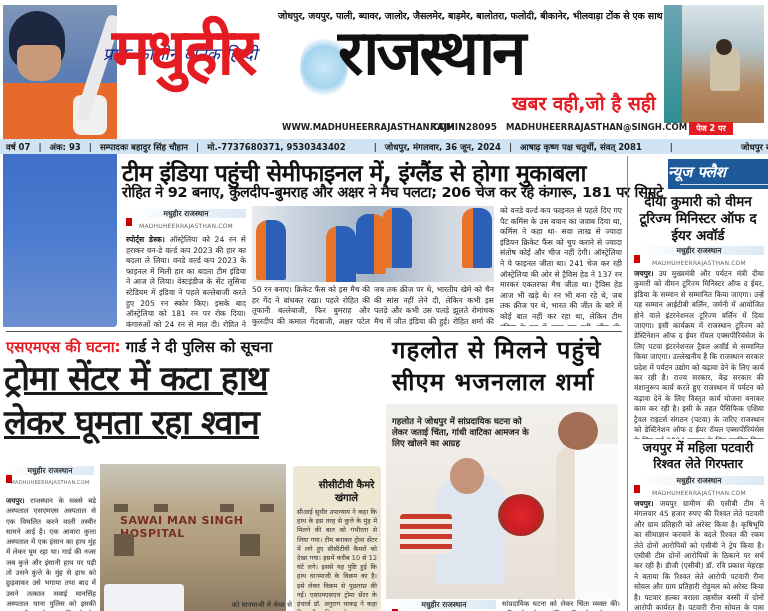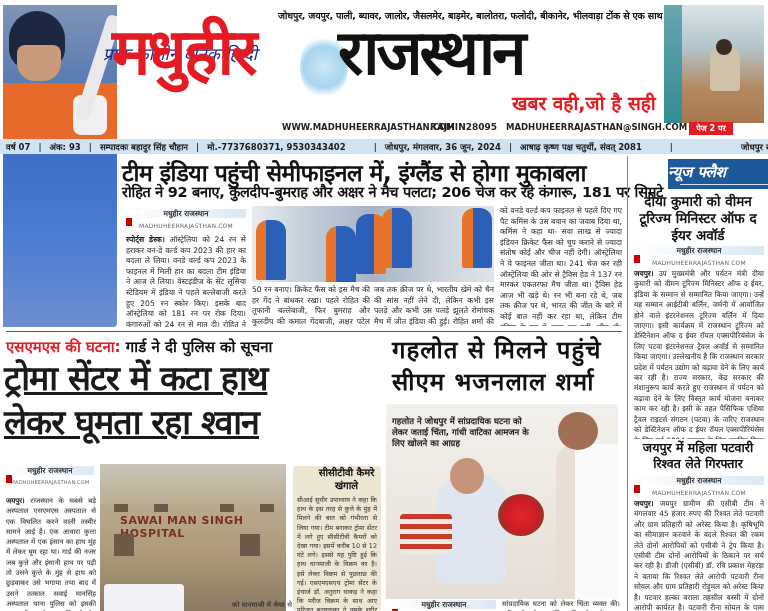--- a/index.html
+++ b/index.html
@@ -55,21 +55,21 @@
   .bouquet{position:absolute;left:112px;top:90px;width:46px;height:42px;border-radius:50%;background:radial-gradient(circle,#e3262b 0%,#c81d24 55%,#2f6b2d 100%);}
   .cmman{position:absolute;left:170px;top:40px;width:62px;height:160px;background:linear-gradient(90deg,#e8ded4 0 30%,#fafafa 30% 100%);border-radius:20px 0 0 0;}
   .cmhead{position:absolute;left:172px;top:8px;width:40px;height:38px;border-radius:50%;background:#a26f55;}
   .ghman{position:absolute;left:50px;top:70px;width:70px;height:110px;background:#dfe6ef;border-radius:30px 30px 6px 6px;}
   .ghhead{position:absolute;left:64px;top:54px;width:34px;height:36px;border-radius:50%;background:#c69478;}
   .hospital{left:100px;top:464px;width:186px;height:147px;background:linear-gradient(180deg,#c9c5ba 0%,#b9a98c 30%,#ad9a7a 60%,#8c7b63 100%);overflow:hidden;}
   .hospital .sign{position:absolute;left:20px;top:6px;font-size:11px;font-weight:bold;color:#7a2e22;letter-spacing:0.5px;margin-top:44px;}
   .hospital .win{position:absolute;width:14px;height:8px;background:#6a5b48;}
   .hospital .jeep{position:absolute;left:4px;top:120px;width:80px;height:30px;background:#f0f2f6;border-radius:4px;}
   .cctv-box{left:293px;top:466px;width:88px;height:145px;background:#ede6d2;border-radius:4px;}
-  .cctv-box .t{font-size:10px;font-weight:bold;text-align:center;line-height:13px;margin-top:0;padding-left:19px;}
+  .cctv-box .t{font-size:10px;font-weight:bold;text-align:center;line-height:13px;margin-top:12px;padding-left:19px;}
   .cctv-box .c{font-size:6.4px;line-height:9.2px;padding:4px 4px;color:#333;text-align:justify;}
 </style>
 </head>
 <body>
 
 <div class="abs hero-photo">
   <div class="jersey"></div>
     <div class="helmet"></div>
     <div class="face"></div>
     <div class="glove"></div>

